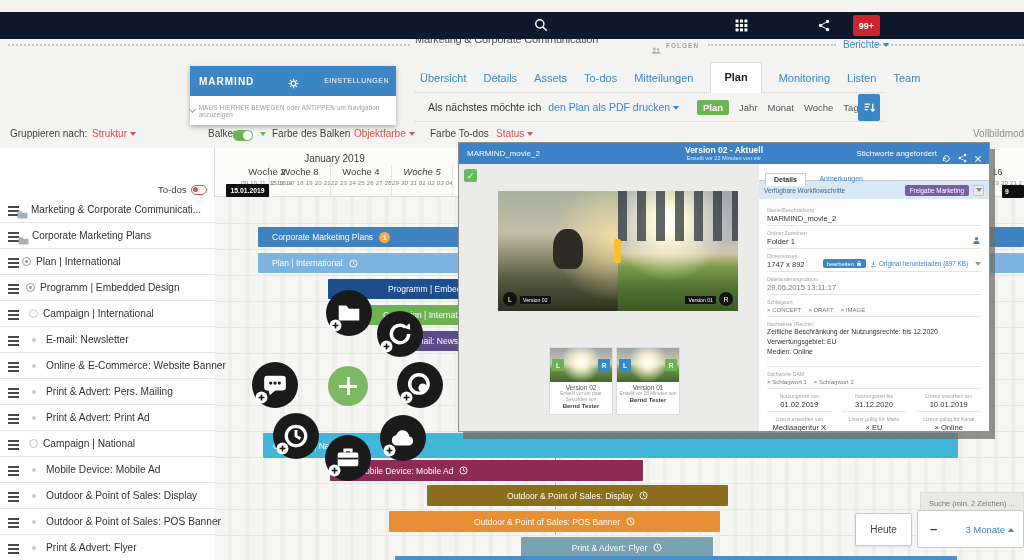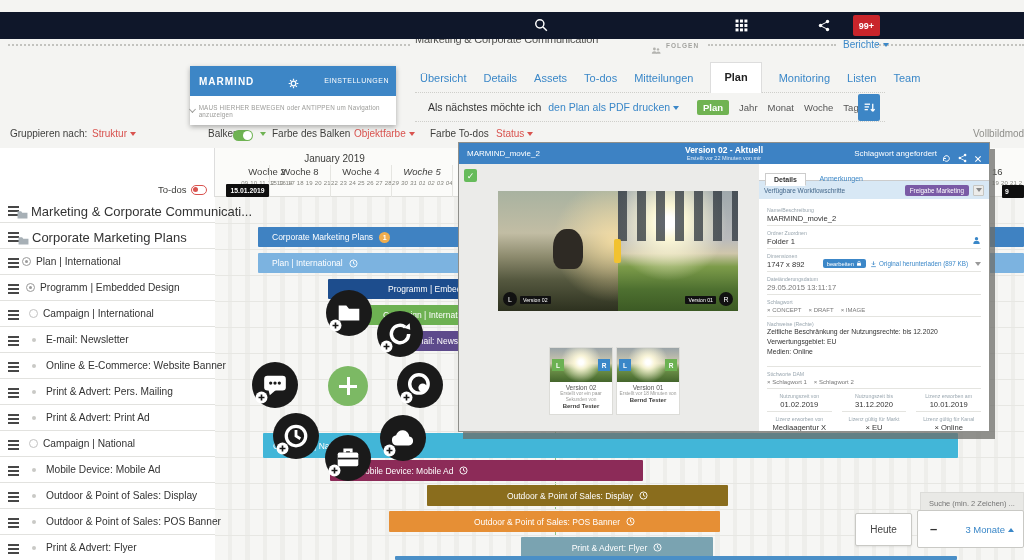--- a/index.html
+++ b/index.html
@@ -77,21 +77,21 @@
          background:repeating-linear-gradient(90deg,#f6f6f4 0px,#f6f6f4 13px,#eeeeeb 13px,#eeeeeb 17.4px);}
   .hline{position:absolute;left:0;width:1024px;height:1px;background:#e7e7e3;z-index:1;}
   #todayline{position:absolute;left:555px;top:197px;height:363px;width:0;border-left:1px dashed #8cc282;z-index:1;}
 
   
   #tree{position:absolute;left:0;top:148px;width:215px;height:412px;background:#fff;border-right:1px solid #ddd;z-index:2;}
   .trow{position:absolute;left:0;width:215px;height:26px;border-bottom:1px solid #e2e2df;cursor:pointer;background:#fff;}
   .burger{position:absolute;left:8px;top:9px;width:11px;height:2px;background:#474747;
           box-shadow:0 4px 0 #474747,0 8px 0 #474747;}
   .tlabel{position:absolute;top:7px;font-size:10.2px;color:#333;white-space:nowrap;}
-  .tlabel.big{font-size:13px;}
+  .tlabel.big{font-size:10px;}
   .ticon{position:absolute;top:50%;}
   .ic-folder{margin-top:-5px;}
   .ic-cdot{width:9px;height:9px;border:1px solid #9a9a9a;border-radius:50%;margin-top:-5px;}
   .ic-cdot::after{content:'';position:absolute;left:2px;top:2px;width:3px;height:3px;background:#9a9a9a;border-radius:50%;}
   .ic-circ{width:9px;height:9px;border:1px solid #c2c2c2;border-radius:50%;margin-top:-5px;}
   .ic-dot{width:4px;height:4px;background:#c9c9c6;border-radius:50%;margin-top:-2px;}
 
   
   .bar{position:absolute;z-index:2;border-radius:1px;display:flex;align-items:center;color:#fff;
        font-size:8.5px;white-space:nowrap;overflow:hidden;cursor:pointer;}
@@ -577,21 +577,21 @@
         </svg>
       </div>
     </div>
   <div id="rcenter" style="left:348px;top:386px;"></div>
 
   <div id="modal">
     <div id="mhead">
       <span id="mtitle">MARMIND_movie_2</span>
       <span id="mver">Version 02 - Aktuell</span>
       <span id="mversub">Erstellt vor 22 Minuten von mir</span>
-      <span id="mstatus">Schlagwort angefordert</span>
+      <span id="mstatus">Stichworte angefordert</span>
       <span class="mhic" style="right:38px;"><svg width="9" height="9" viewBox="0 0 24 24" fill="none" stroke="#fff" stroke-width="2.6">
             <path d="M4.5 12a7.5 7.5 0 1 1 2.2 5.3"></path>
             <path d="M4 18.5V12h6.5"></path>
           </svg></span>
       <span class="mhic" style="right:22px;"><svg width="9" height="10" viewBox="0 0 24 24" fill="#fff">
             <circle cx="19" cy="4" r="3.4"></circle>
             <circle cx="5" cy="12" r="3.4"></circle>
             <circle cx="19" cy="20" r="3.4"></circle>
             <path d="M6 11l12-6M6 13l12 6" stroke="#fff" stroke-width="2" fill="none"></path>
           </svg></span>

